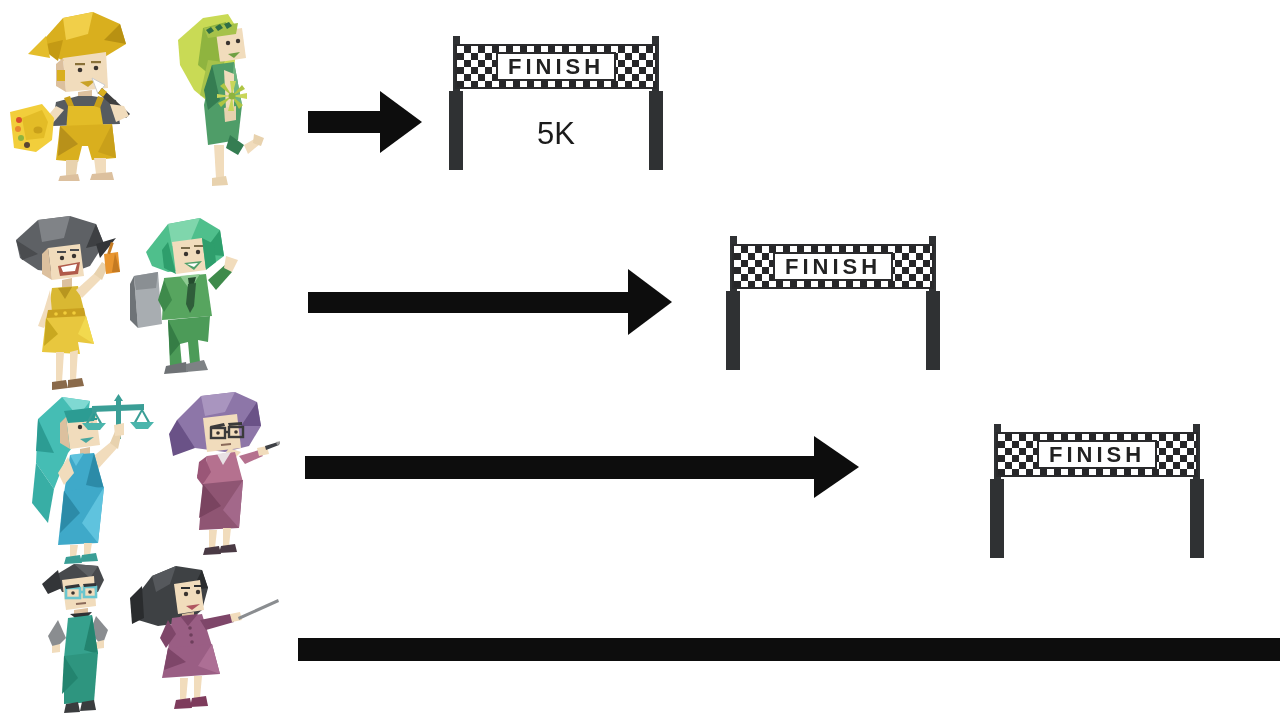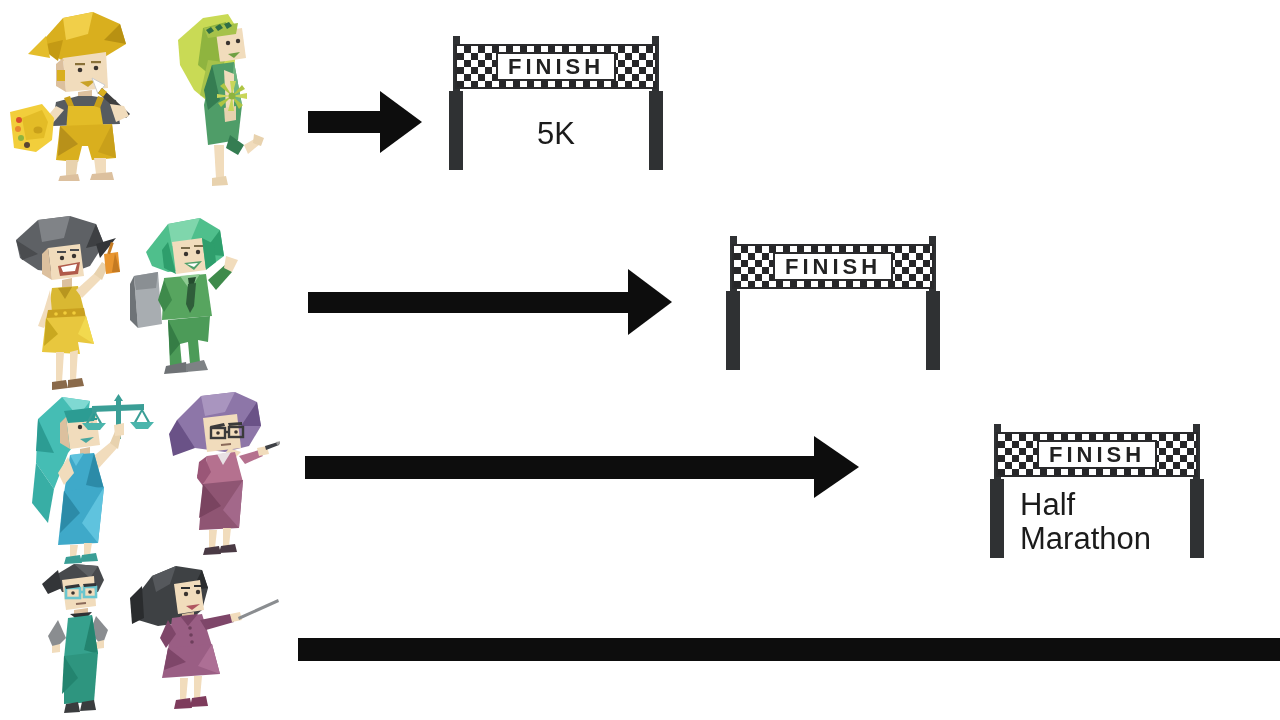--- a/index.html
+++ b/index.html
@@ -23,21 +23,21 @@
     background:conic-gradient(#262628 0 25%,#ffffff 0 50%,#262628 0 75%,#ffffff 0) 0 0/14px 14px;
   }
   .finish-box{
     position:absolute;left:50%;top:6px;bottom:6px;width:120px;transform:translateX(-50%);
     background:#ffffff;border:2px solid #2a2a2c;box-sizing:border-box;
     display:flex;align-items:center;justify-content:center;
     font-weight:bold;font-size:22px;letter-spacing:4px;color:#222222;white-space:nowrap;
   }
   .banner-label{
     position:absolute;top:62px;height:72px;left:0;right:0;padding:0 32px;box-sizing:border-box;
-    display:flex;align-items:center;justify-content:center;text-align:left;
+    display:flex;align-items:center;justify-content:center;text-align:right;
     font-size:31px;line-height:34px;color:#1b1b1b;
   }
   svg{display:block;}
 </style>
 </head>
 <body>
 
 <div id="stage">
 
   <div class="abs" style="left:8px;top:6px;">
@@ -364,16 +364,15 @@
   </div>
 
   <div class="banner" style="left:988px;top:424px;">
     <div class="pole-thin l"></div>
     <div class="pole-thin r"></div>
     <div class="post l"></div>
     <div class="post r"></div>
     <div class="band">
       <div class="finish-box">FINISH</div>
     </div>
-    <div class="banner-label">Half Marathon</div>
   </div>
 
 </div>
 
 </body></html>

